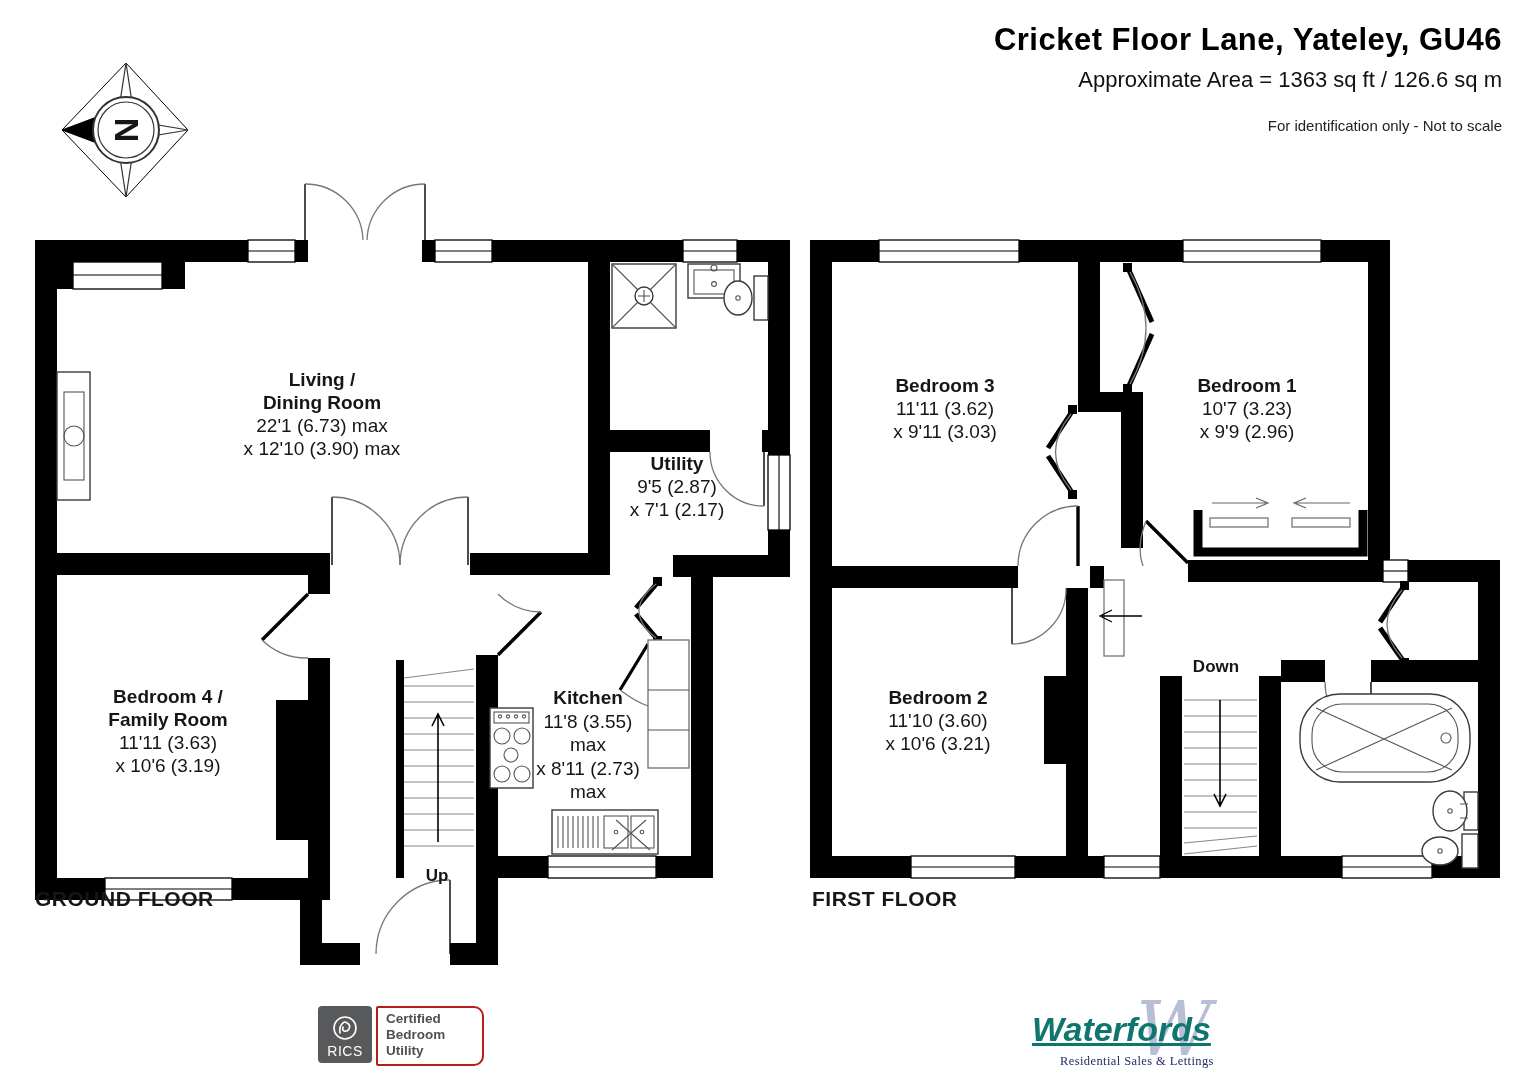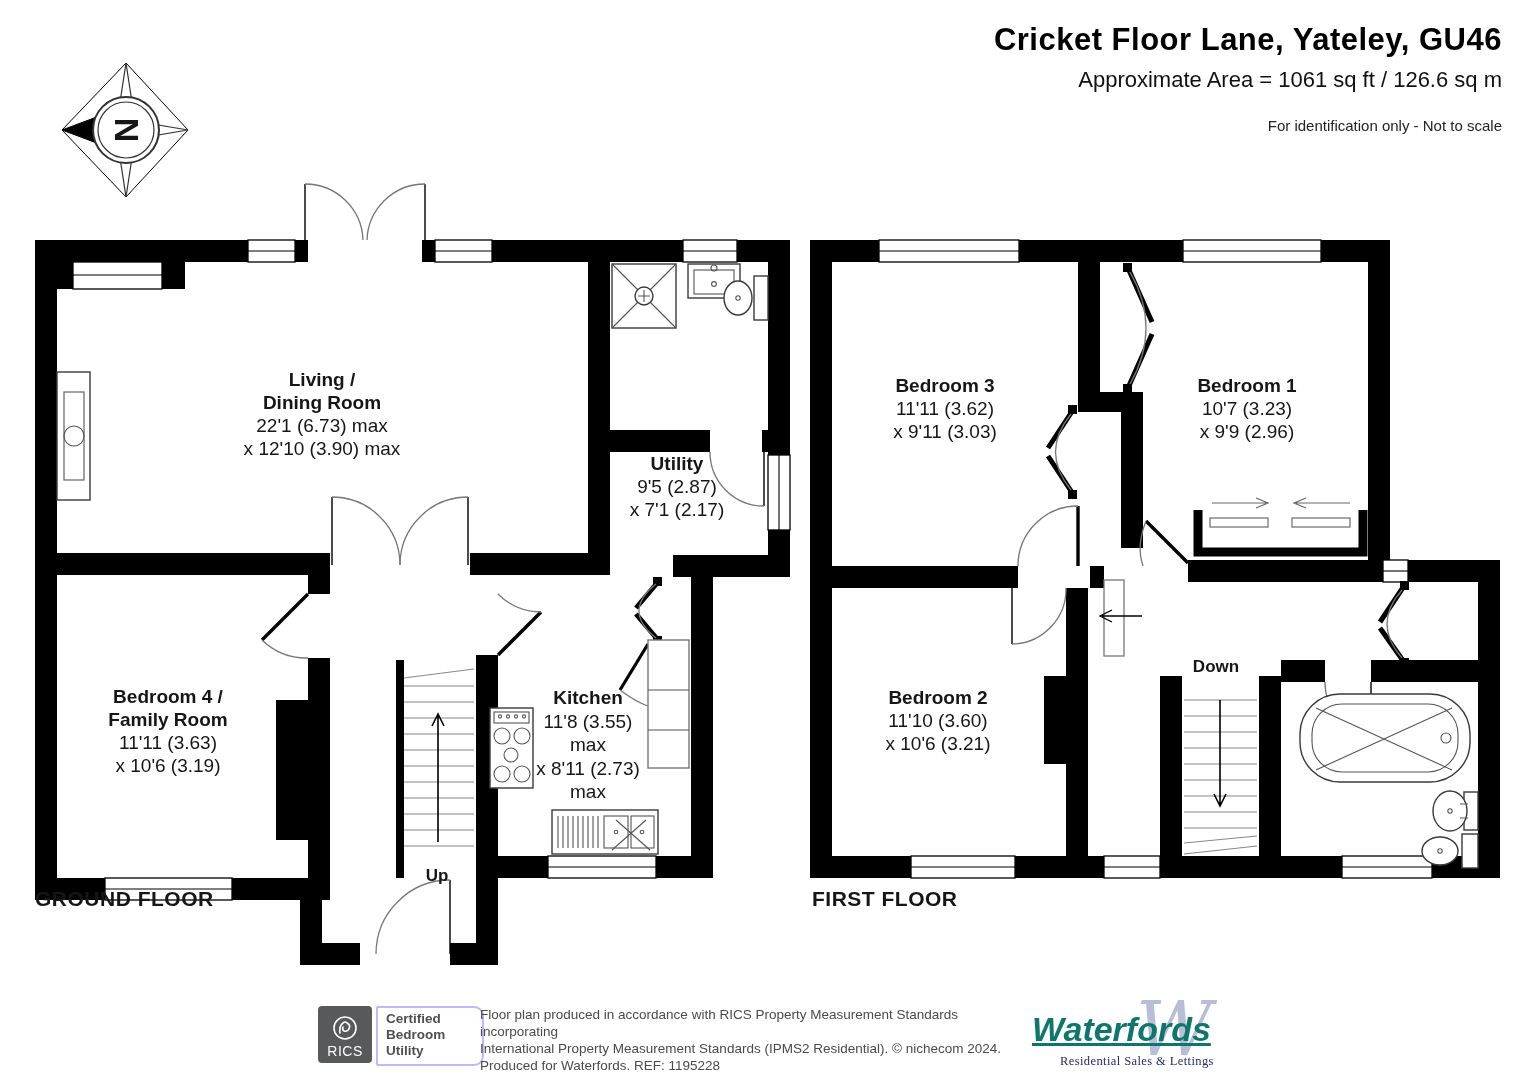--- a/index.html
+++ b/index.html
@@ -26,40 +26,40 @@
   .arrow{stroke:#000;stroke-width:1.6;fill:none;}
   text{fill:#161616;}
   .room{font-size:19px;font-weight:bold;}
   .dim{font-size:19px;font-weight:normal;}
   .stairlbl{font-size:17px;font-weight:bold;}
   .floorlbl{font-size:21px;font-weight:bold;letter-spacing:.5px;}
   
   .rics-badge{position:absolute;left:318px;top:1006px;width:54px;height:57px;background:#58595b;
       border-radius:4px;display:flex;flex-direction:column;align-items:center;justify-content:flex-end;}
   .rics-badge .brand{color:#fff;font-weight:normal;font-size:14px;letter-spacing:.5px;margin-bottom:4px;}
-  .cert-box{position:absolute;left:376px;top:1006px;width:96px;height:53px;border:2px solid #c4b5fd;
+  .cert-box{position:absolute;left:376px;top:1006px;width:96px;height:53px;border:2px solid #b91c1c;
       border-radius:2px 10px 10px 2px;padding:3px 0 0 8px;box-sizing:content-box;}
   .cert-box div{font-size:13.5px;font-weight:bold;color:#4f5052;line-height:16px;}
   .disc{position:absolute;left:480px;top:1006px;width:545px;}
   .disc div{font-size:13.5px;color:#4a4a4a;line-height:17px;}
   .wf-logo{position:absolute;left:1030px;top:1000px;width:480px;height:74px;}
   .wf-logo .mono{position:absolute;left:106px;top:-14px;font-family:"DejaVu Serif",serif;
       font-style:italic;font-size:74px;color:#b8bed5;font-weight:normal;}
   .wf-logo .name{position:absolute;left:2px;top:10px;font-style:italic;font-weight:bold;
       font-size:34px;color:#0f766e;text-decoration:underline;}
   .wf-logo .tag{position:absolute;left:30px;top:54px;font-size:12.5px;color:#232c64;letter-spacing:.4px;font-family:Liberation Serif, serif;}
 </style>
 </head>
 <body>
 
 <div class="stage">
 
   <div class="hdr">
     <div class="title">Cricket Floor Lane, Yateley, GU46</div>
-    <div class="area">Approximate Area = 1061 sq ft / 126.6 sq m</div>
+    <div class="area">Approximate Area = 1363 sq ft / 126.6 sq m</div>
     <div class="note">For identification only - Not to scale</div>
   </div>
 
   <svg class="abs" style="left:55px;top:55px" width="145" height="155" viewBox="55 55 145 155">
     <g>
       <path class="thin" style="stroke-width:1" d="M126 63 L188 130 L126 197 L62 130 Z"></path>
       <polygon points="126,63 117,122 135,122" fill="#fff" stroke="#333" stroke-width="1.2"></polygon>
       <polygon points="126,197 117,138 135,138" fill="#fff" stroke="#333" stroke-width="1.2"></polygon>
       <polygon points="188,130 134,121 134,139" fill="#fff" stroke="#333" stroke-width="1.2"></polygon>
       <polygon points="62,130 118,109 118,151" fill="#000" stroke="#000"></polygon>
@@ -425,25 +425,20 @@
     </svg>
     <div class="brand">RICS</div>
   </div>
 
   <div class="cert-box">
     <div>Certified</div>
     <div>Bedroom</div>
     <div>Utility</div>
   </div>
 
-  <div class="disc">
-    <div>Floor plan produced in accordance with RICS Property Measurement Standards incorporating</div>
-    <div>International Property Measurement Standards (IPMS2 Residential).   © nichecom 2024.</div>
-    <div>Produced for Waterfords.   REF: 1195228</div>
-  </div>
 
   <div class="wf-logo">
     <div class="mono">W</div>
     <div class="name">Waterfords</div>
     <div class="tag">Residential Sales &amp; Lettings</div>
   </div>
 
 </div>
 
 </body></html>

